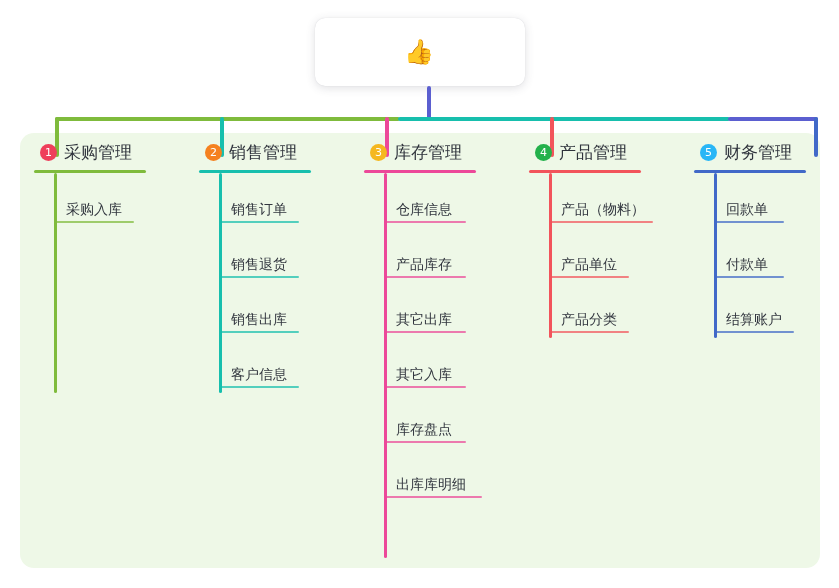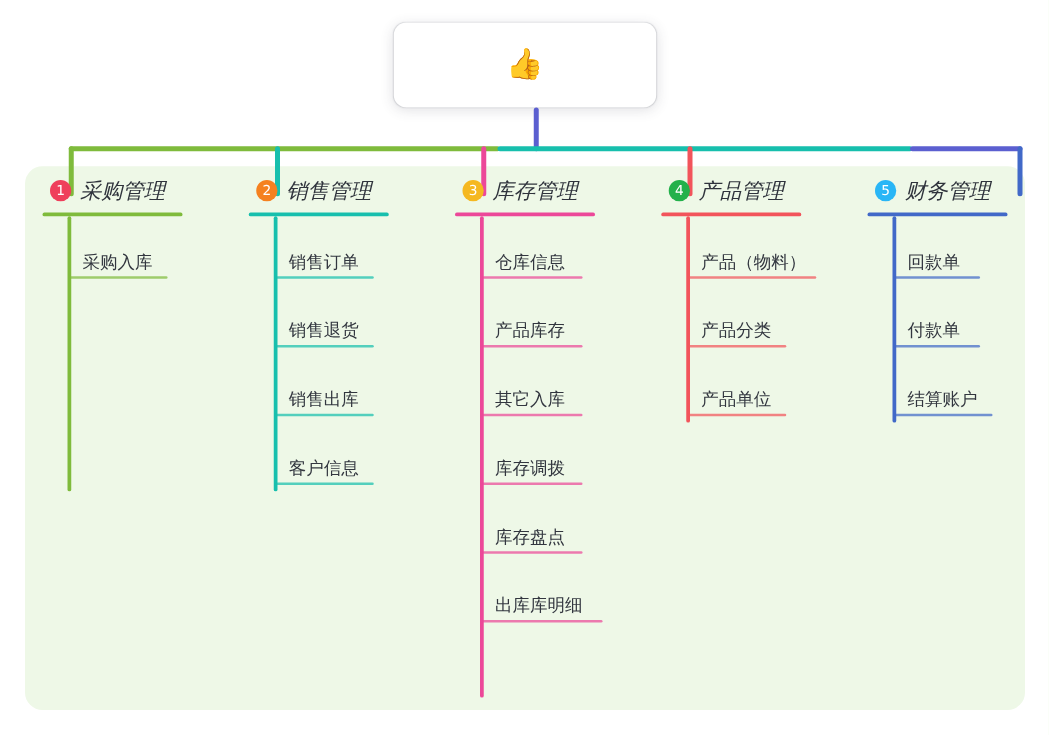--- a/index.html
+++ b/index.html
@@ -55,21 +55,21 @@
 
   .col-head{
     display:flex;align-items:center;gap:7px;
     height:28px;padding-left:6px;
   }
   .badge{
     width:17px;height:17px;border-radius:50%;
     color:#fff;font-size:11px;line-height:17px;text-align:center;
     flex:0 0 auto;font-family:"DejaVu Sans",sans-serif;
   }
-  .col-title{font-size:17px;color:#2f333c;white-space:nowrap;font-style:italic;}
+  .col-title{font-size:17px;color:#2f333c;white-space:nowrap;}
   .head-rule{height:3px;border-radius:2px;margin-top:4px;}
 
   
   .branch{position:relative;margin-top:0;padding-left:22px;}
   .spine{position:absolute;left:20px;top:0;width:3px;border-radius:2px;}
   .leaf{position:relative;height:55px;}
   .leaf-text{
     position:absolute;left:10px;bottom:9px;
     font-size:14px;color:#32363f;white-space:nowrap;
   }
@@ -151,25 +151,25 @@
           <div class="spine" style="background: rgb(236, 72, 153); height: 385px;"></div>
           <div class="leaf">
             <span class="leaf-text">仓库信息</span>
             <div class="leaf-rule" style="background: rgb(236, 72, 153); width: 80px; opacity: 0.72;"></div>
           </div>
           <div class="leaf">
             <span class="leaf-text">产品库存</span>
             <div class="leaf-rule" style="background: rgb(236, 72, 153); width: 80px; opacity: 0.72;"></div>
           </div>
           <div class="leaf">
+            <span class="leaf-text">其它出库</span>
+            <div class="leaf-rule" style="background: rgb(236, 72, 153); width: 80px; opacity: 0.72;"></div>
+          </div>
+          <div class="leaf">
             <span class="leaf-text">其它入库</span>
-            <div class="leaf-rule" style="background: rgb(236, 72, 153); width: 80px; opacity: 0.72;"></div>
-          </div>
-          <div class="leaf">
-            <span class="leaf-text">库存调拨</span>
             <div class="leaf-rule" style="background: rgb(236, 72, 153); width: 80px; opacity: 0.72;"></div>
           </div>
           <div class="leaf">
             <span class="leaf-text">库存盘点</span>
             <div class="leaf-rule" style="background: rgb(236, 72, 153); width: 80px; opacity: 0.72;"></div>
           </div>
           <div class="leaf">
             <span class="leaf-text">出库库明细</span>
             <div class="leaf-rule" style="background: rgb(236, 72, 153); width: 96px; opacity: 0.72;"></div>
           </div>
@@ -181,27 +181,27 @@
           <span class="col-title">产品管理</span>
         </div>
         <div class="head-rule" style="background: rgb(242, 84, 91); width: 112px;"></div>
         <div class="branch">
           <div class="spine" style="background: rgb(242, 84, 91); height: 165px;"></div>
           <div class="leaf">
             <span class="leaf-text">产品（物料）</span>
             <div class="leaf-rule" style="background: rgb(242, 84, 91); width: 102px; opacity: 0.72;"></div>
           </div>
           <div class="leaf">
+            <span class="leaf-text">产品单位</span>
+            <div class="leaf-rule" style="background: rgb(242, 84, 91); width: 78px; opacity: 0.72;"></div>
+          </div>
+          <div class="leaf">
             <span class="leaf-text">产品分类</span>
             <div class="leaf-rule" style="background: rgb(242, 84, 91); width: 78px; opacity: 0.72;"></div>
           </div>
-          <div class="leaf">
-            <span class="leaf-text">产品单位</span>
-            <div class="leaf-rule" style="background: rgb(242, 84, 91); width: 78px; opacity: 0.72;"></div>
-          </div>
         </div>
       </div>
       <div class="col c5">
         <div class="col-head">
           <span class="badge" style="background: rgb(41, 182, 246);">5</span>
           <span class="col-title">财务管理</span>
         </div>
         <div class="head-rule" style="background: rgb(65, 105, 200); width: 112px;"></div>
         <div class="branch">
           <div class="spine" style="background: rgb(65, 105, 200); height: 165px;"></div>

